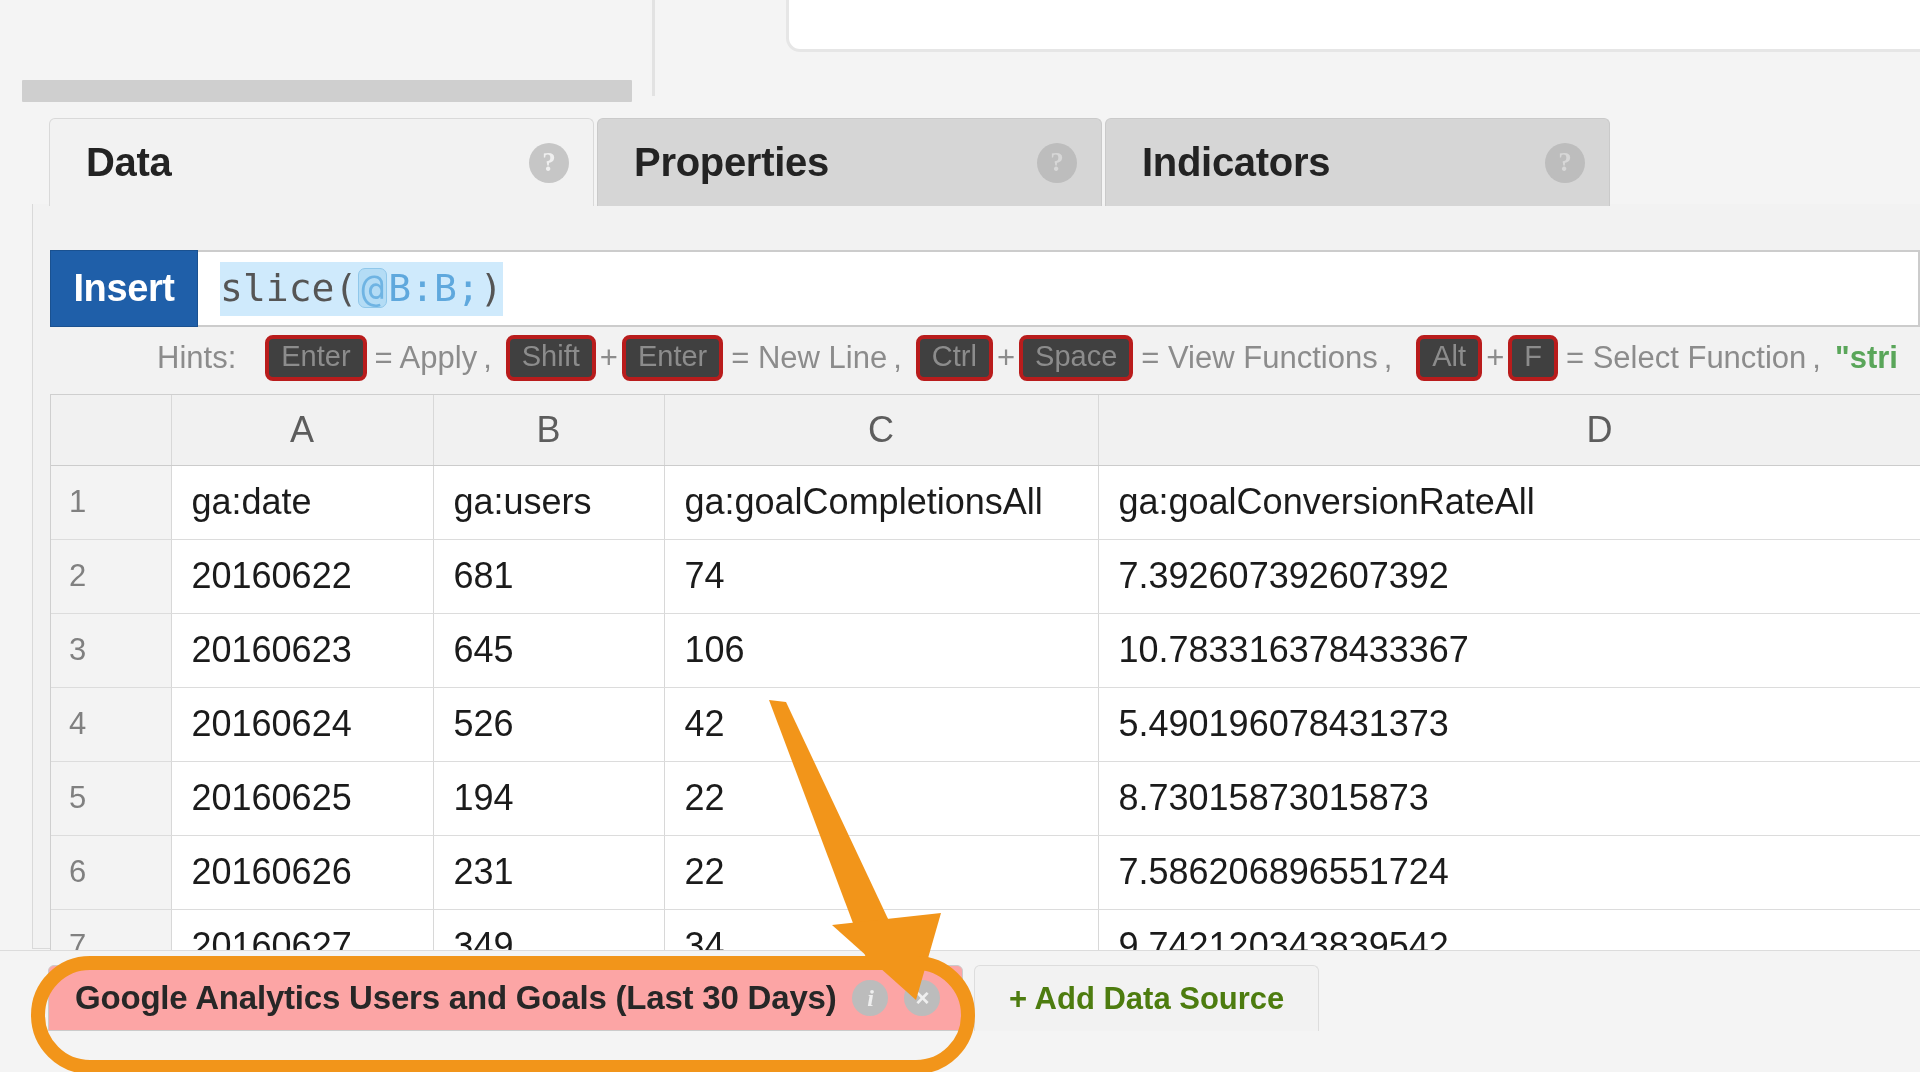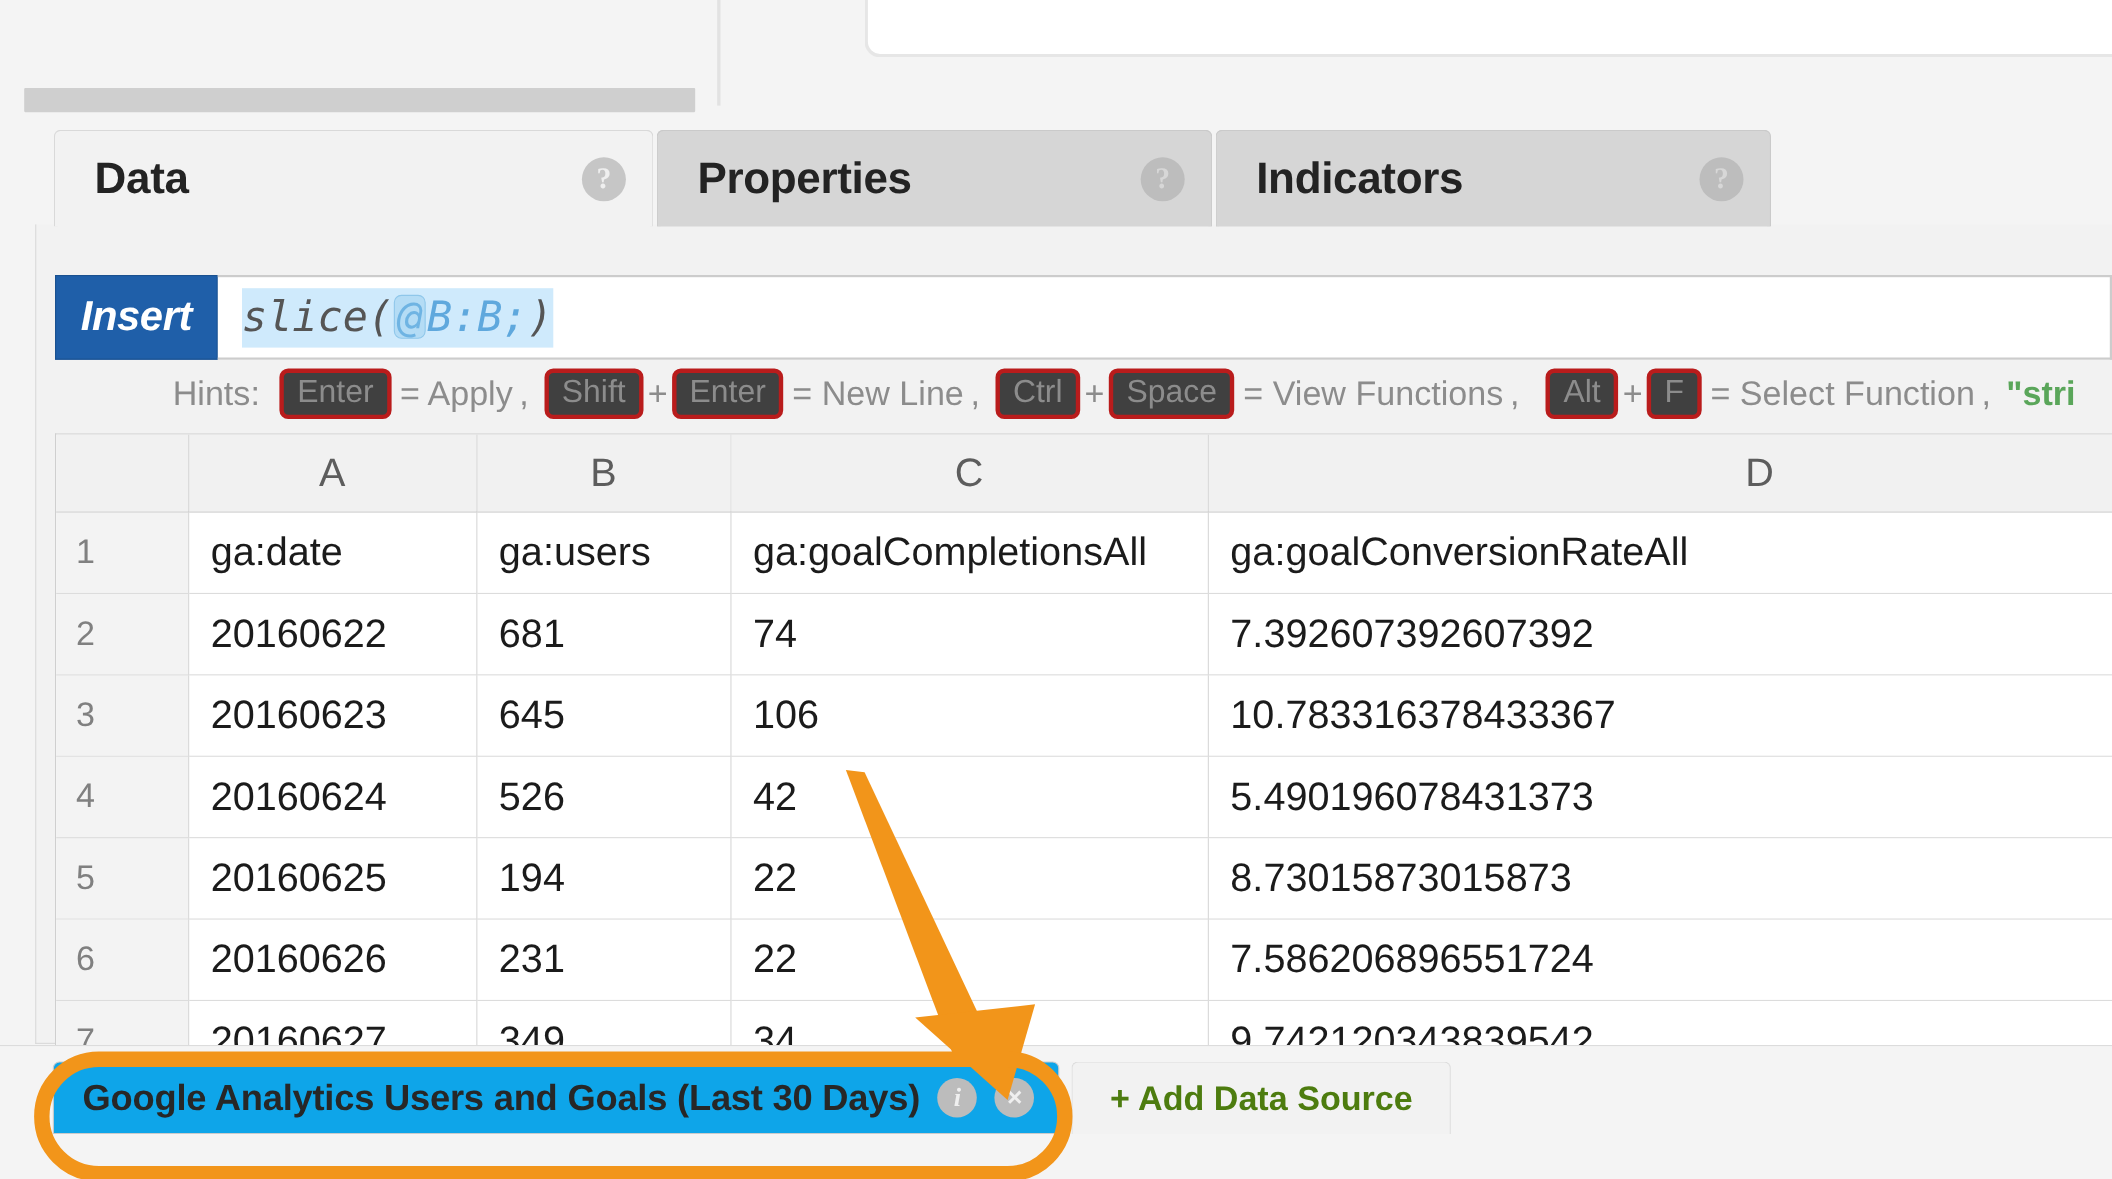--- a/index.html
+++ b/index.html
@@ -122,21 +122,20 @@
     box-sizing: border-box;
   }
 
   
   .formula-row {
     position: absolute;
     left: 17px; top: 46px;
     width: 1870px; height: 77px;
     display: flex;
     align-items: stretch;
-    font-style: italic;
   }
   .insert-btn {
     width: 148px;
     background: #1f5fa9;
     border: 1px solid #1a5190;
     color: #ffffff;
     font-size: 38px;
     font-weight: bold;
     display: flex;
     align-items: center;
@@ -183,21 +182,21 @@
     width: 1900px; height: 52px;
     display: flex;
     align-items: center;
     white-space: nowrap;
     overflow: hidden;
     font-size: 31px;
     color: #8c8c8c;
     padding-left: 107px;
     box-sizing: border-box;
   }
-  .hints-label { margin-right: 16px; }
+  .hints-label { margin-right: 27px; }
   .key {
     display: inline-flex;
     align-items: center;
     justify-content: center;
     border: 4px solid #b91c1c;
     border-radius: 8px;
     background: #404040;
     color: #8c8c8c;
     padding: 2px 12px 4px 12px;
     font-size: 29px;
@@ -267,21 +266,21 @@
     left: 0; top: 950px;
     width: 1920px; height: 122px;
     background: #f4f4f4;
     border-top: 1px solid #dcdcdc;
     box-sizing: border-box;
   }
   .ds-tab {
     position: absolute;
     left: 48px; top: 14px;
     height: 66px;
-    background: #0ea5e9;
+    background: #fca5a5;
     border: 1px solid #cbcbcb;
     border-radius: 6px 6px 0 0;
     display: flex;
     align-items: center;
     padding: 0 22px 0 26px;
     box-sizing: border-box;
   }
   .ds-title {
     font-size: 33px;
     font-weight: bold;

